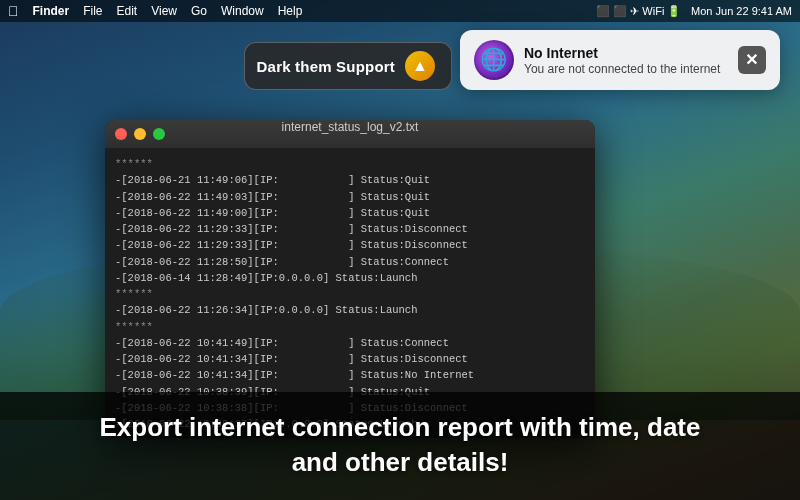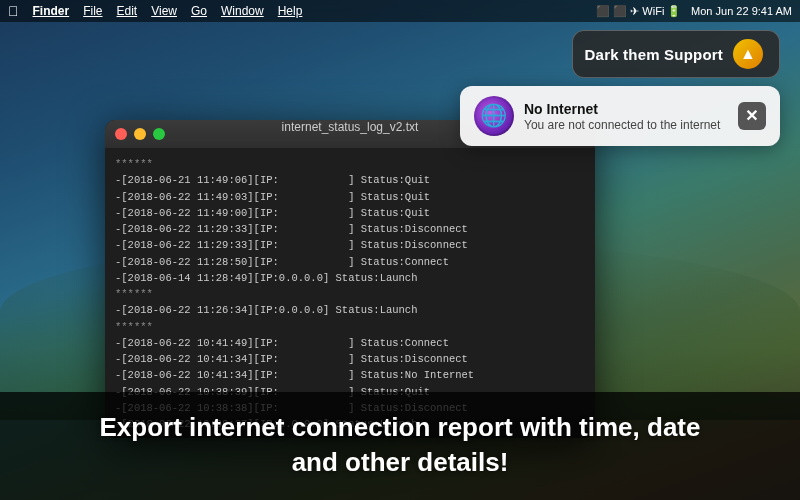--- a/index.html
+++ b/index.html
@@ -53,34 +53,33 @@
       display: flex;
       align-items: center;
       gap: 10px;
       font-size: 11px;
     }
     .apple-logo {
       font-size: 14px;
     }
     .menu-item {
       font-weight: 500;
-      text-decoration: underline;
     }
     .menu-item.bold {
       font-weight: 700;
     }
 
     
     #notification-area {
       position: absolute;
       top: 30px;
       right: 20px;
       z-index: 200;
       display: flex;
-      flex-direction: column;
+      flex-direction: row;
       align-items: flex-end;
       gap: 8px;
     }
 
     #app-button {
       display: flex;
       align-items: center;
       gap: 10px;
       background: rgba(40,40,40,0.88);
       border: 1.5px solid rgba(255,255,255,0.25);

